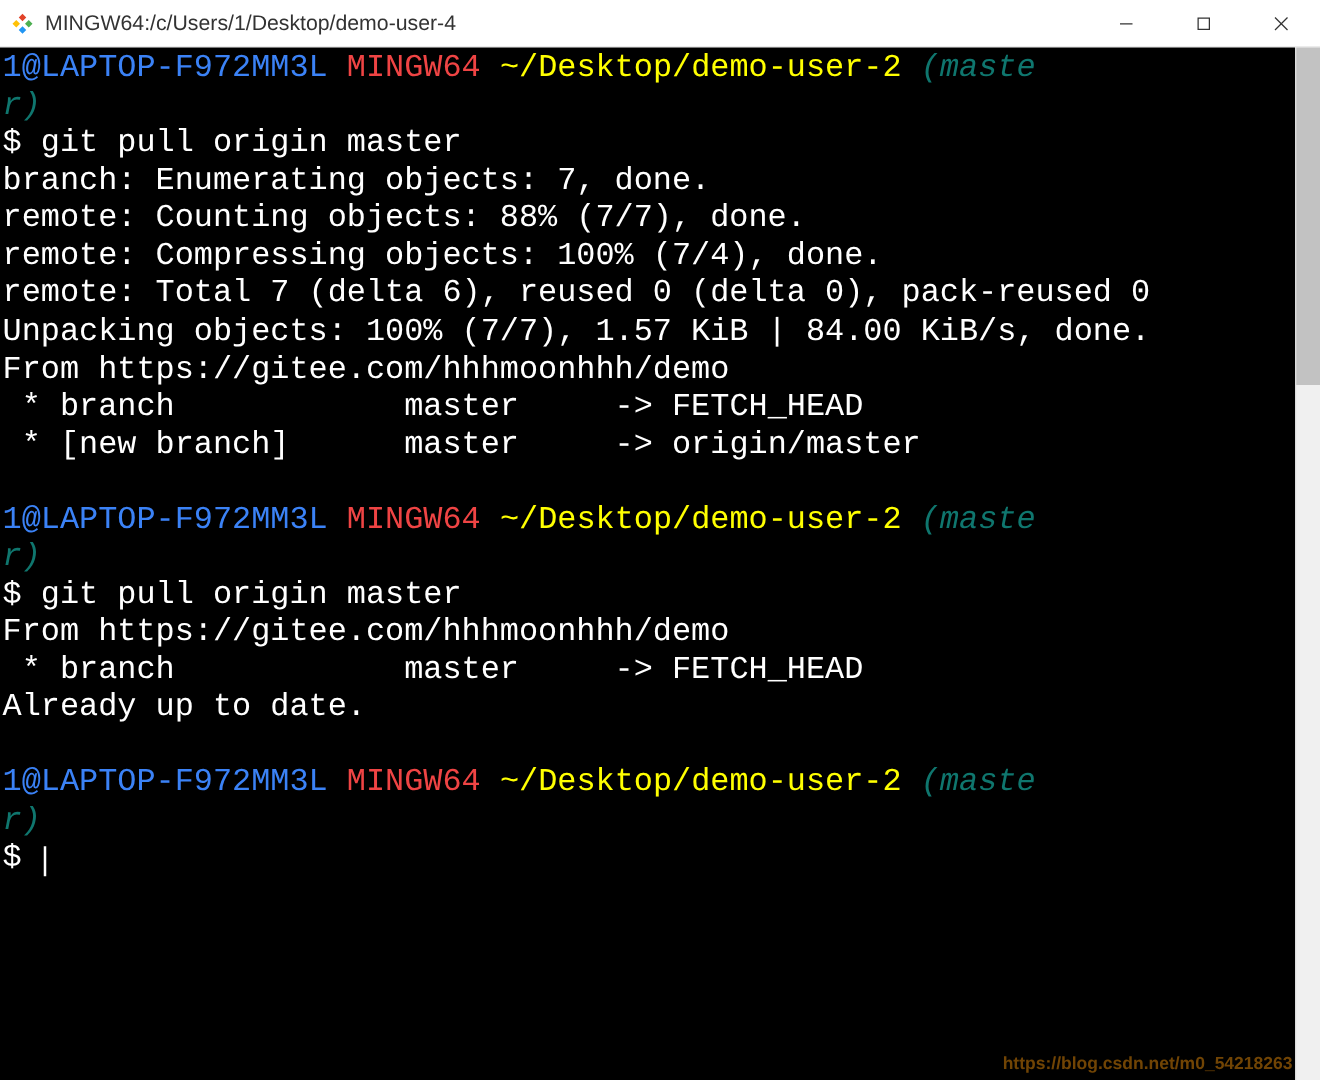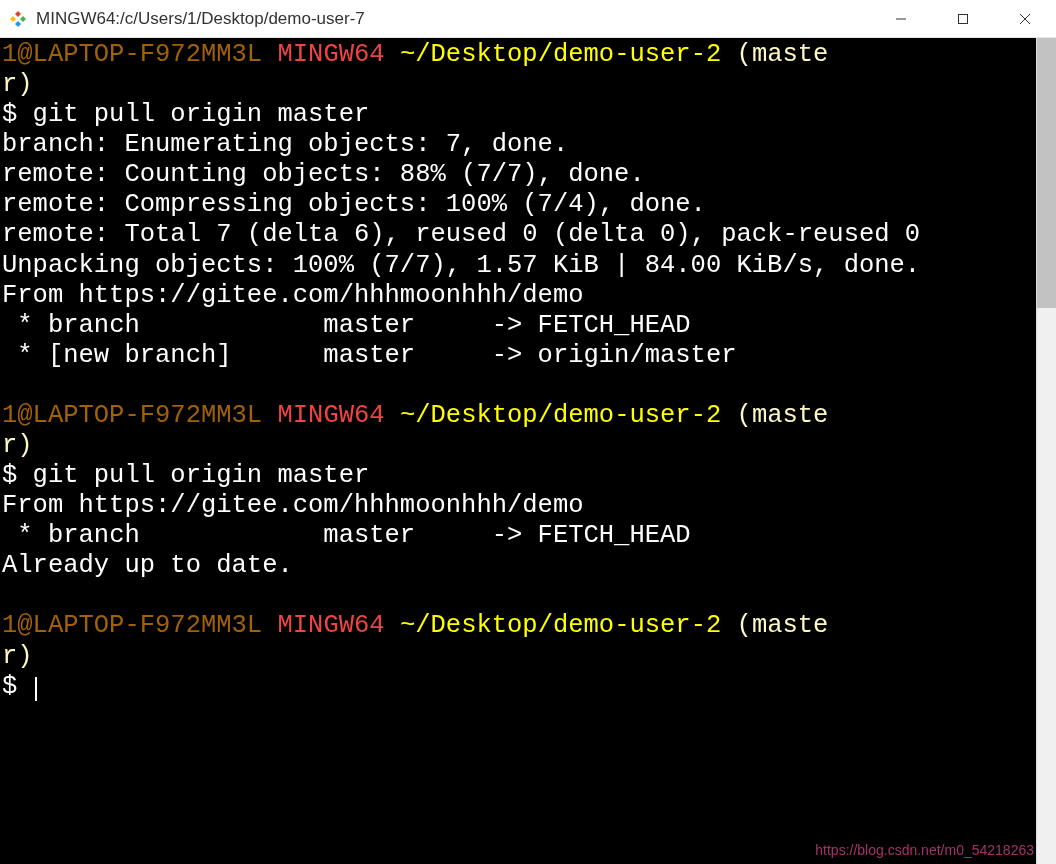--- a/index.html
+++ b/index.html
@@ -62,56 +62,57 @@
       position: relative;
       border-left: 1px solid #ddd;
     }
     .scrollbar-thumb {
       position: absolute;
       width: 100%;
       background: #c2c2c2;
       top: 0;
       height: 270px;
     }
-    .c-green { color: #a16207; }
+    .c-green { color: #3b82f6; }
     .c-magenta { color: #ef4444; }
     .c-yellow { color: #ffff00; }
-    .c-cyan { color: #fef9c3; }
+    .c-cyan { color: #0f766e; font-style: italic; }
     .c-white { color: #ffffff; }
     .cursor {
       display: inline-block;
       width: 2px;
       height: 24px;
       background: #ffffff;
       vertical-align: text-bottom;
       margin-left: 2px;
     }
     .watermark {
       position: absolute;
       bottom: 6px;
       right: 22px;
       font-size: 14px;
-      color: #ec4899;
+      color: #a16207;
       opacity: 0.7;
       font-family: Arial, sans-serif;
+      font-weight: bold;
     }
   </style>
 </head>
 <body>
 
 <div class="titlebar">
   <span class="titlebar-icon">
     <svg width="18" height="18" viewBox="0 0 18 18">
       <polygon points="9,1 12,4 9,7 6,4" fill="#e24329"></polygon>
       <polygon points="17,9 14,12 11,9 14,6" fill="#4caf50"></polygon>
       <polygon points="9,17 6,14 9,11 12,14" fill="#2196f3"></polygon>
       <polygon points="1,9 4,6 7,9 4,12" fill="#ffc107"></polygon>
     </svg>
   </span>
-  <span class="titlebar-title">MINGW64:/c/Users/1/Desktop/demo-user-7</span>
+  <span class="titlebar-title">MINGW64:/c/Users/1/Desktop/demo-user-4</span>
   <div class="titlebar-controls">
     <div class="titlebar-btn">
       <svg width="12" height="12" viewBox="0 0 12 12">
           <line x1="1" y1="6" x2="11" y2="6" stroke="currentColor" stroke-width="1"></line>
         </svg>
     </div>
     <div class="titlebar-btn">
       <svg width="12" height="12" viewBox="0 0 12 12">
           <rect x="1.5" y="1.5" width="9" height="9" fill="none" stroke="currentColor" stroke-width="1"></rect>
         </svg>

